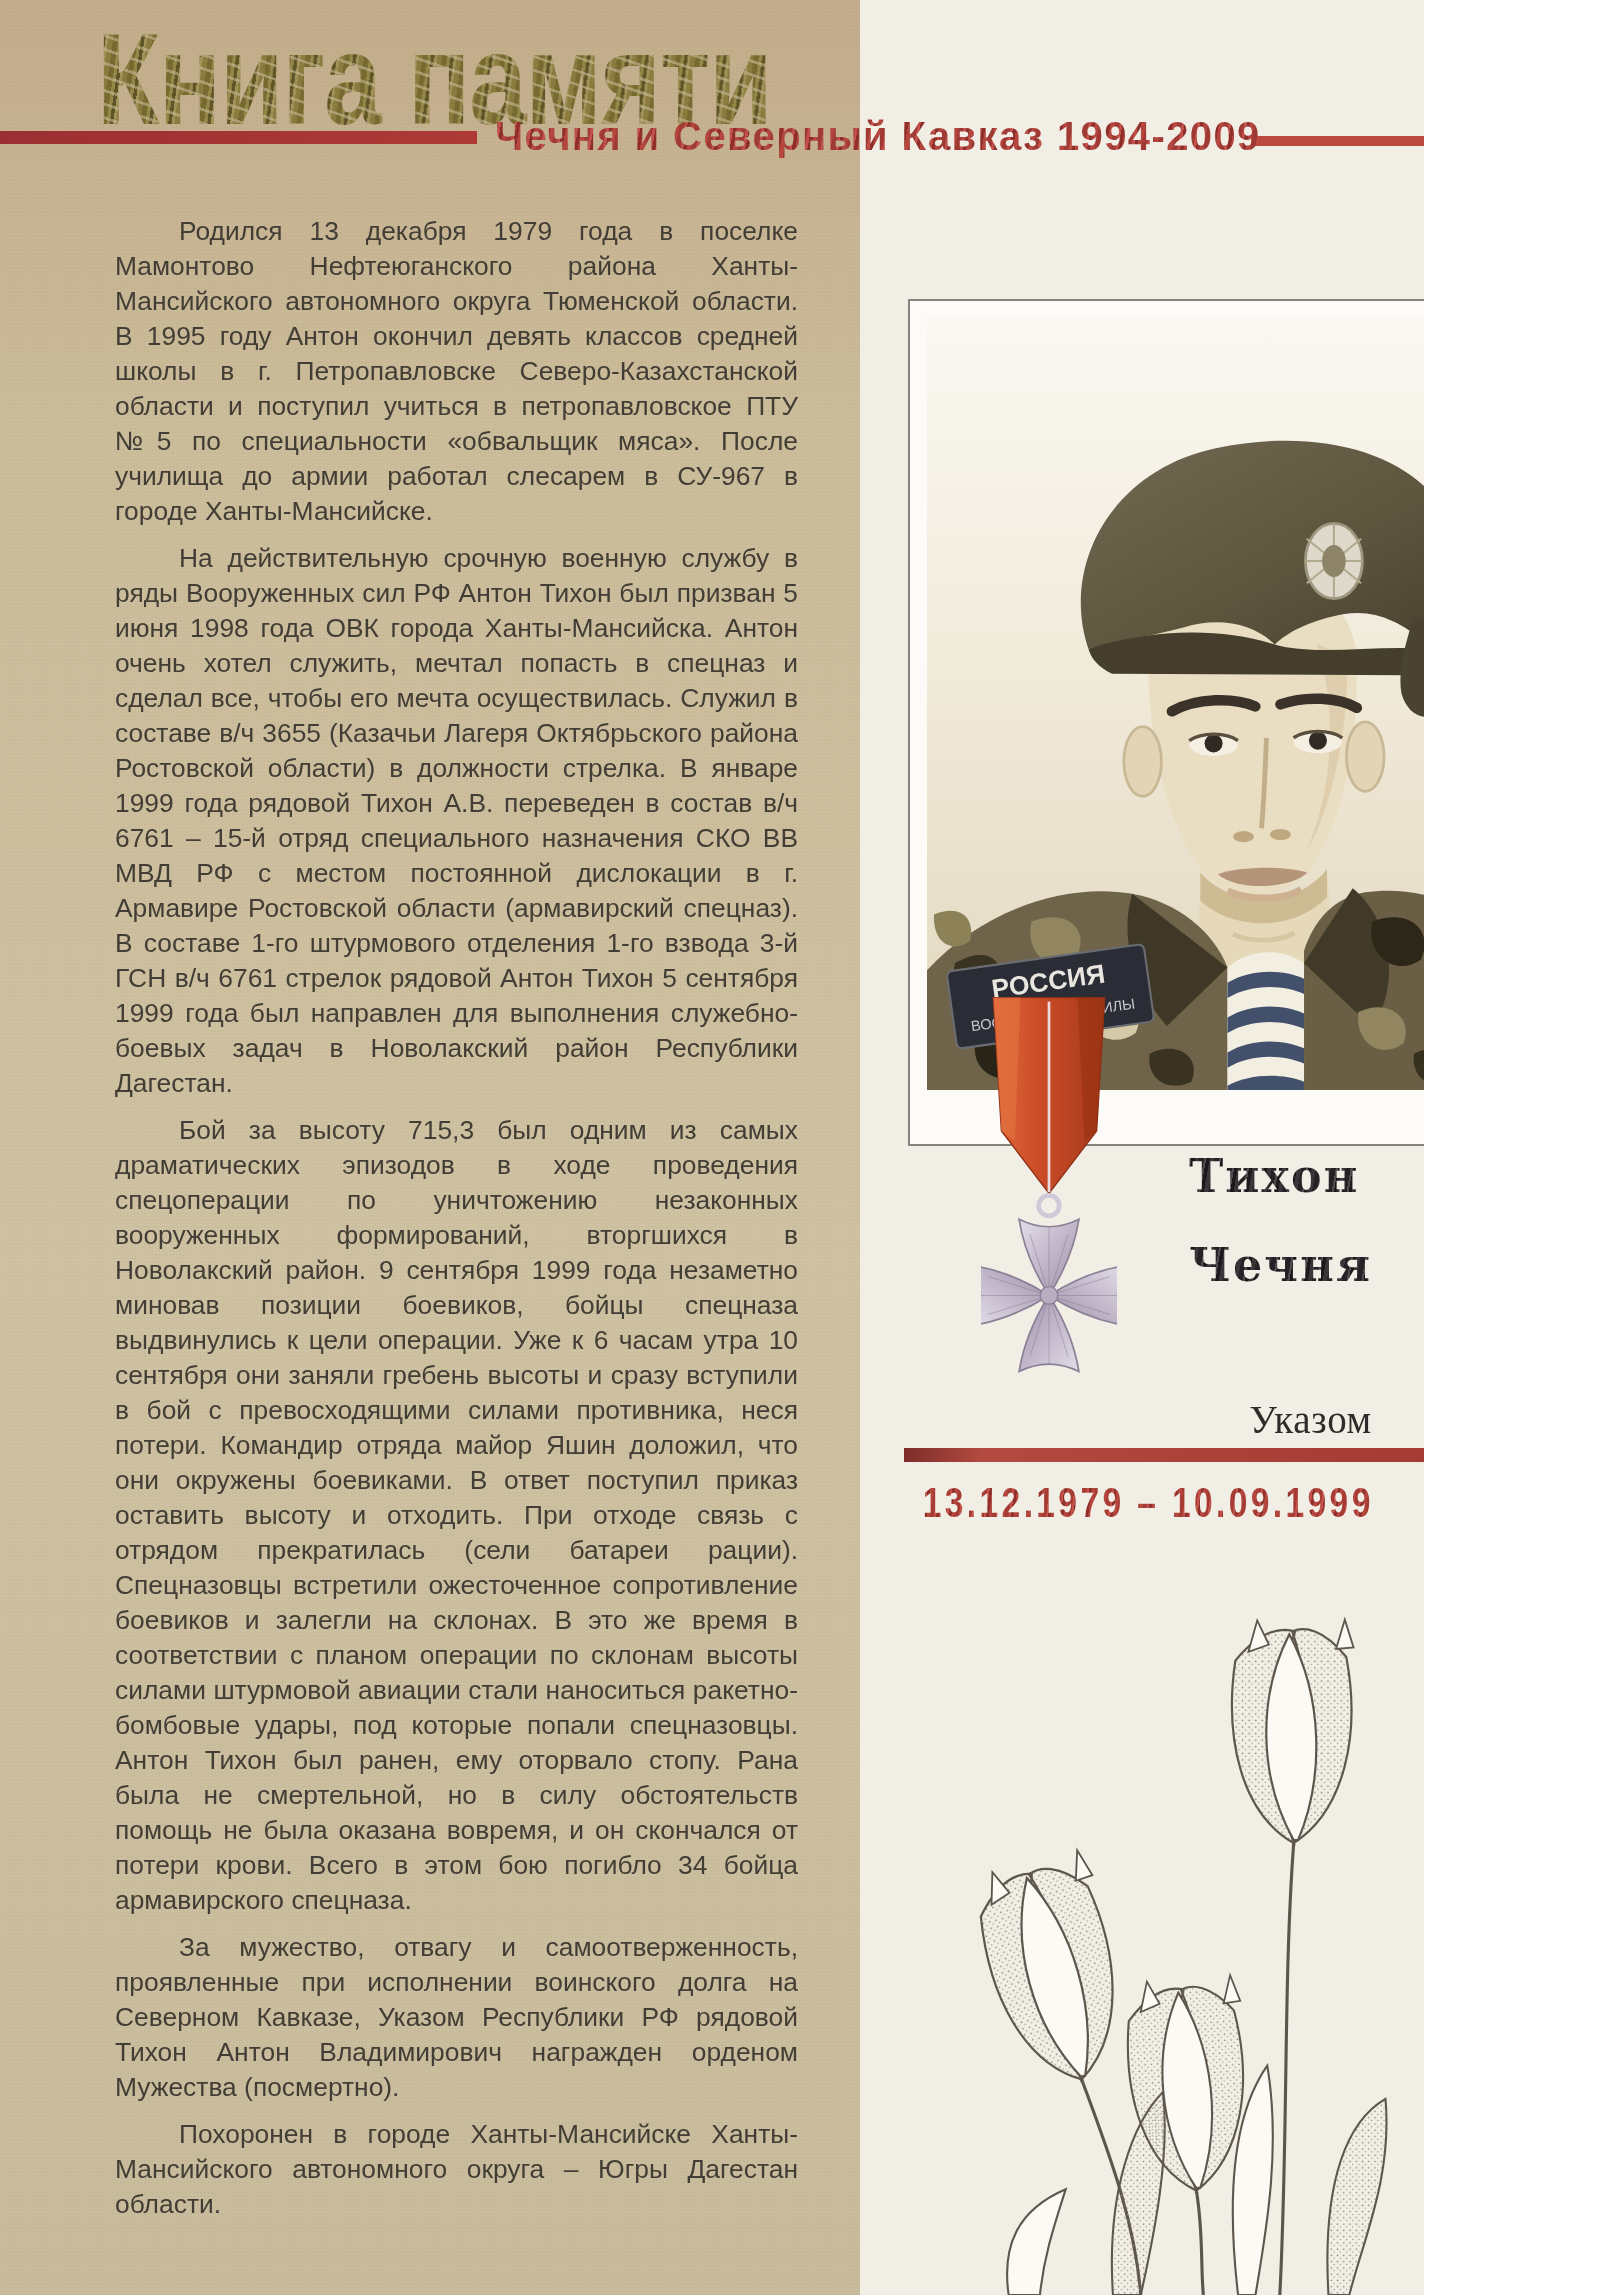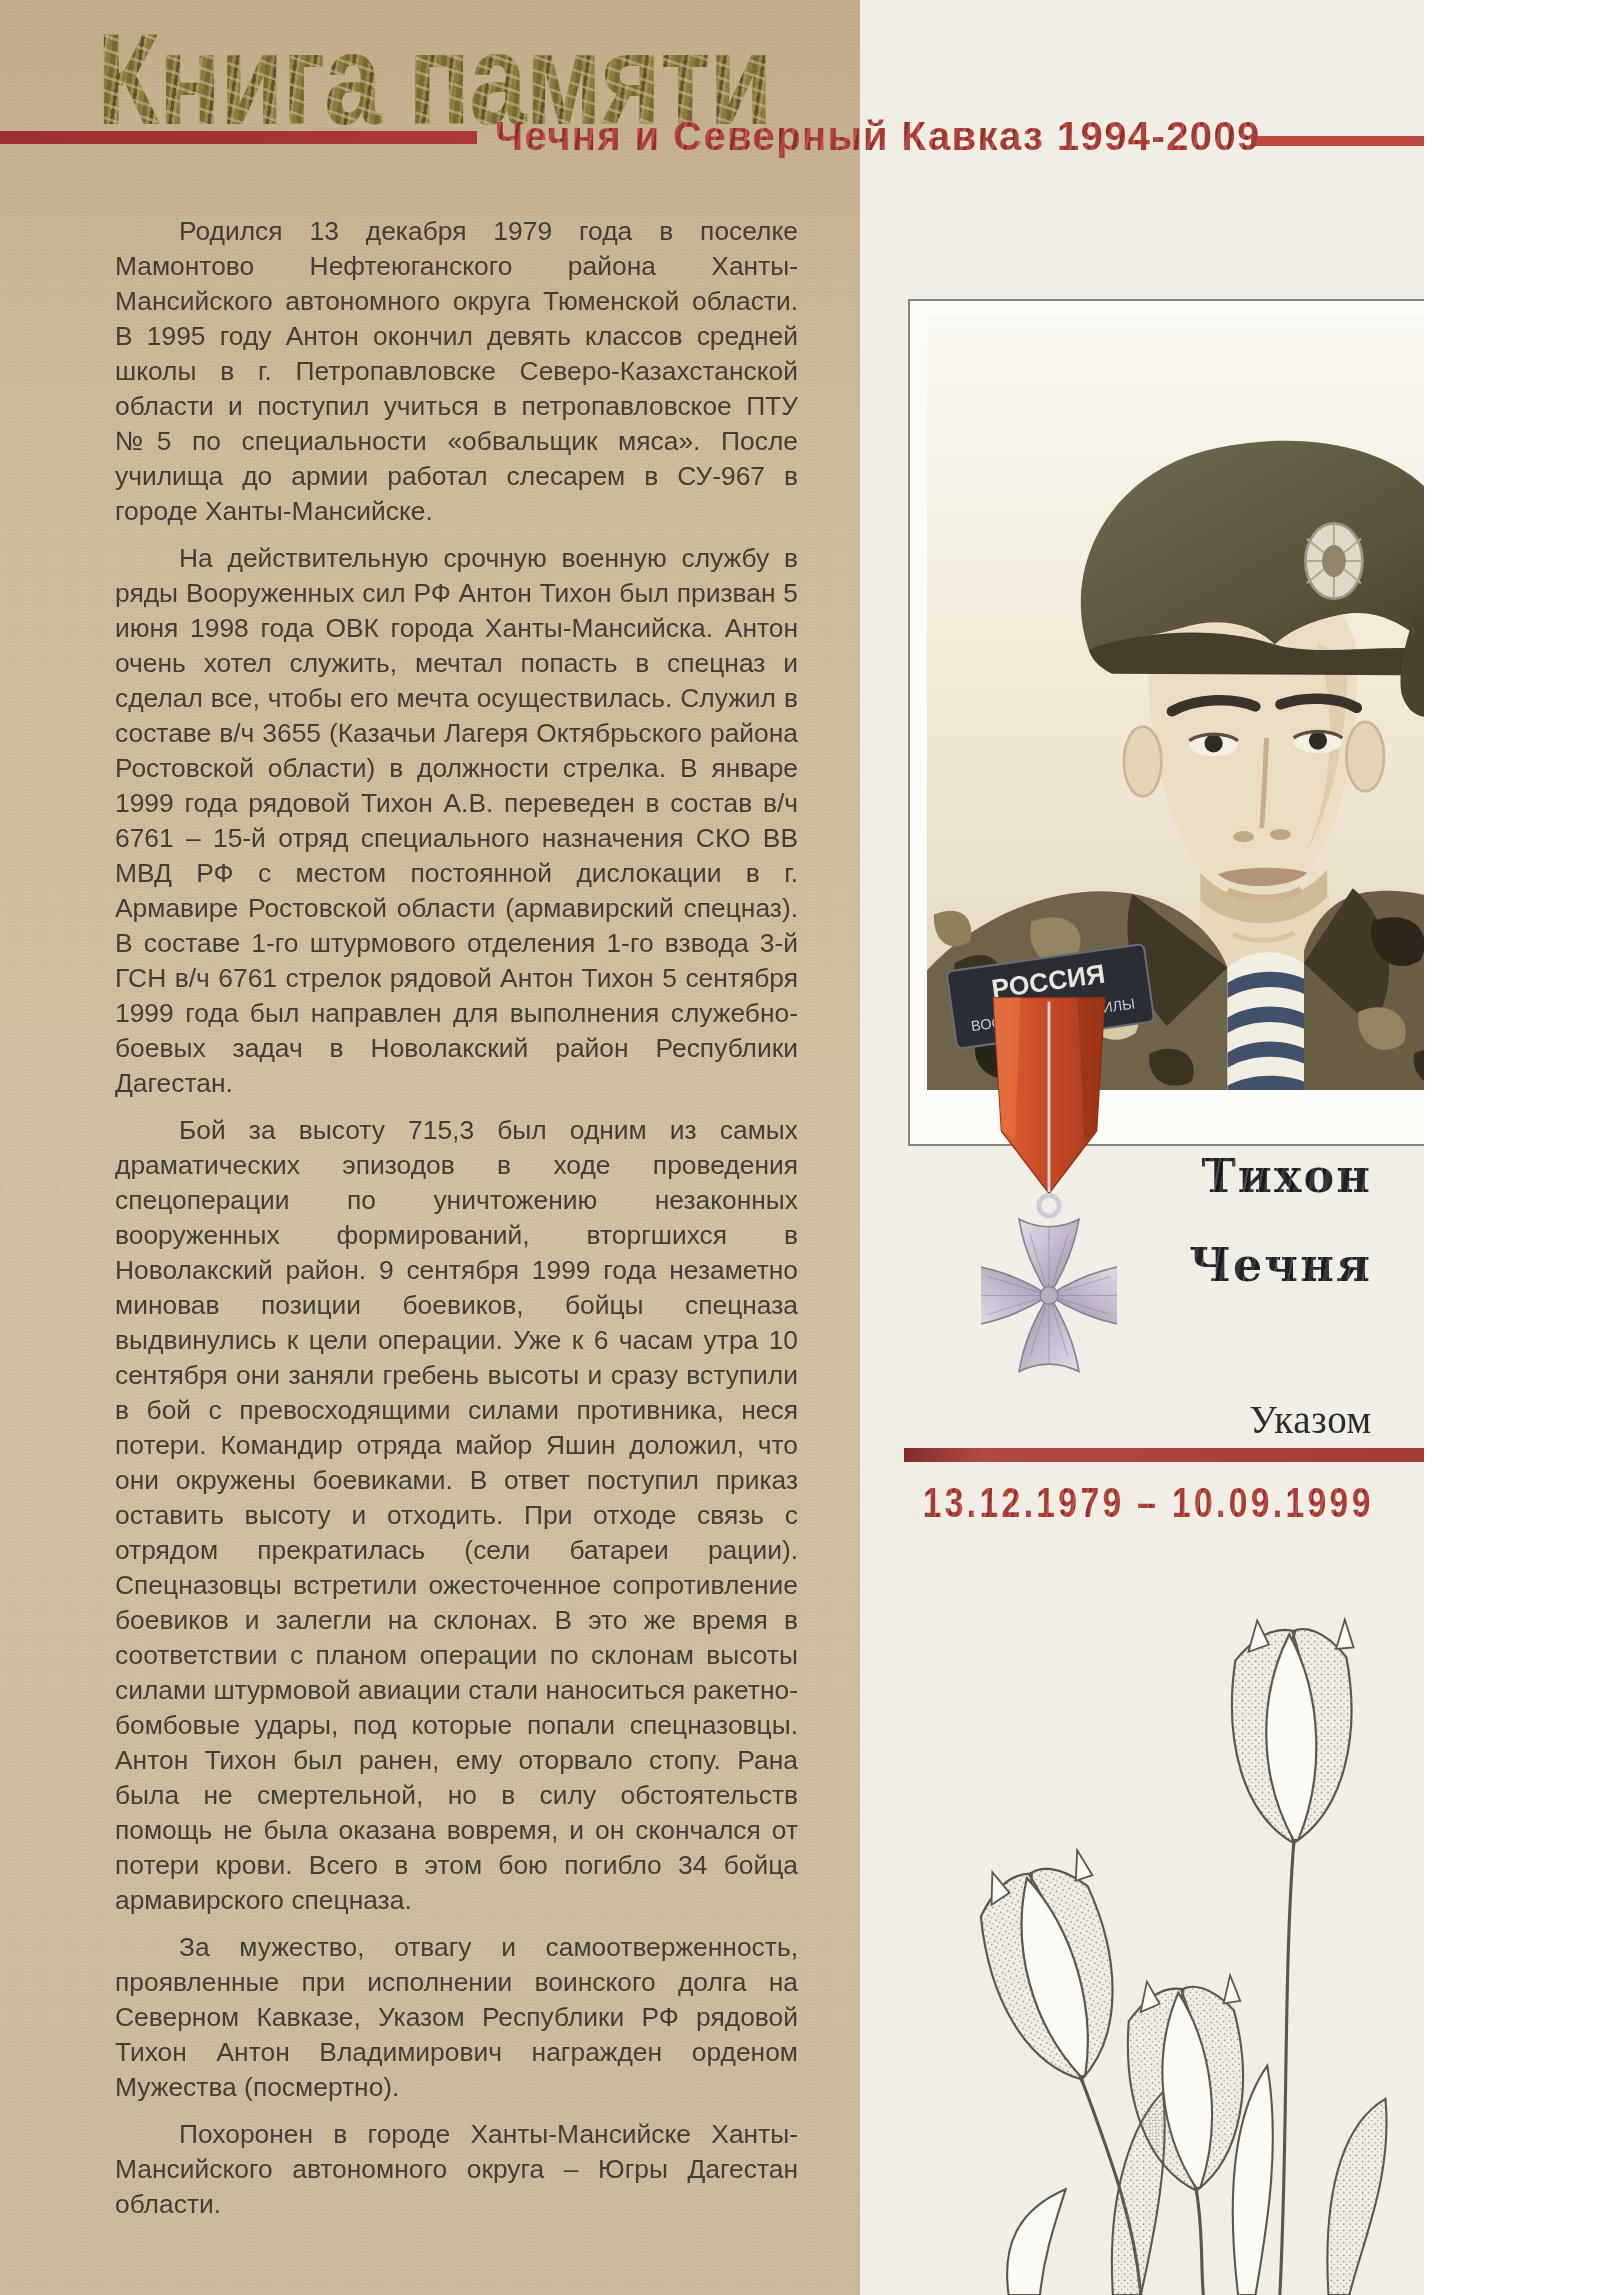--- a/index.html
+++ b/index.html
@@ -42,21 +42,21 @@
   
   .photo-frame{
     position:absolute; left:908px; top:299px; width:640px; height:847px;
     background:#fcfbf7; border:2.1px solid #85837d; box-sizing:border-box; z-index:1;
   }
   .photo{position:absolute; left:17.4px; top:15.3px; width:601px; height:774px;}
   
   .medal{position:absolute; left:981px; top:996px; width:136px; height:384px; z-index:4;}
   
   .name-block{
-    position:absolute; right:52px; top:1132px; z-index:3; text-align:right;
+    position:absolute; right:52px; top:1132px; z-index:3; 
     font-family:"DejaVu Serif","Liberation Serif",serif; font-weight:bold;
     font-size:46px; line-height:89px; letter-spacing:2.1px; white-space:nowrap;
   }
   .name-block div{
     background:repeating-linear-gradient(100deg,#242225 0 4.9px,#4e4a4e 4.9px 7px,#1b191c 7px 10.4px,#39363a 10.4px 14.6px);
     -webkit-background-clip:text; background-clip:text; color:transparent;
   }
   .rank{
     position:absolute; right:52px; top:1397px; z-index:3;
     font-family:"Liberation Serif",serif; font-size:39px; color:#2e2c2a; letter-spacing:0.7px;

